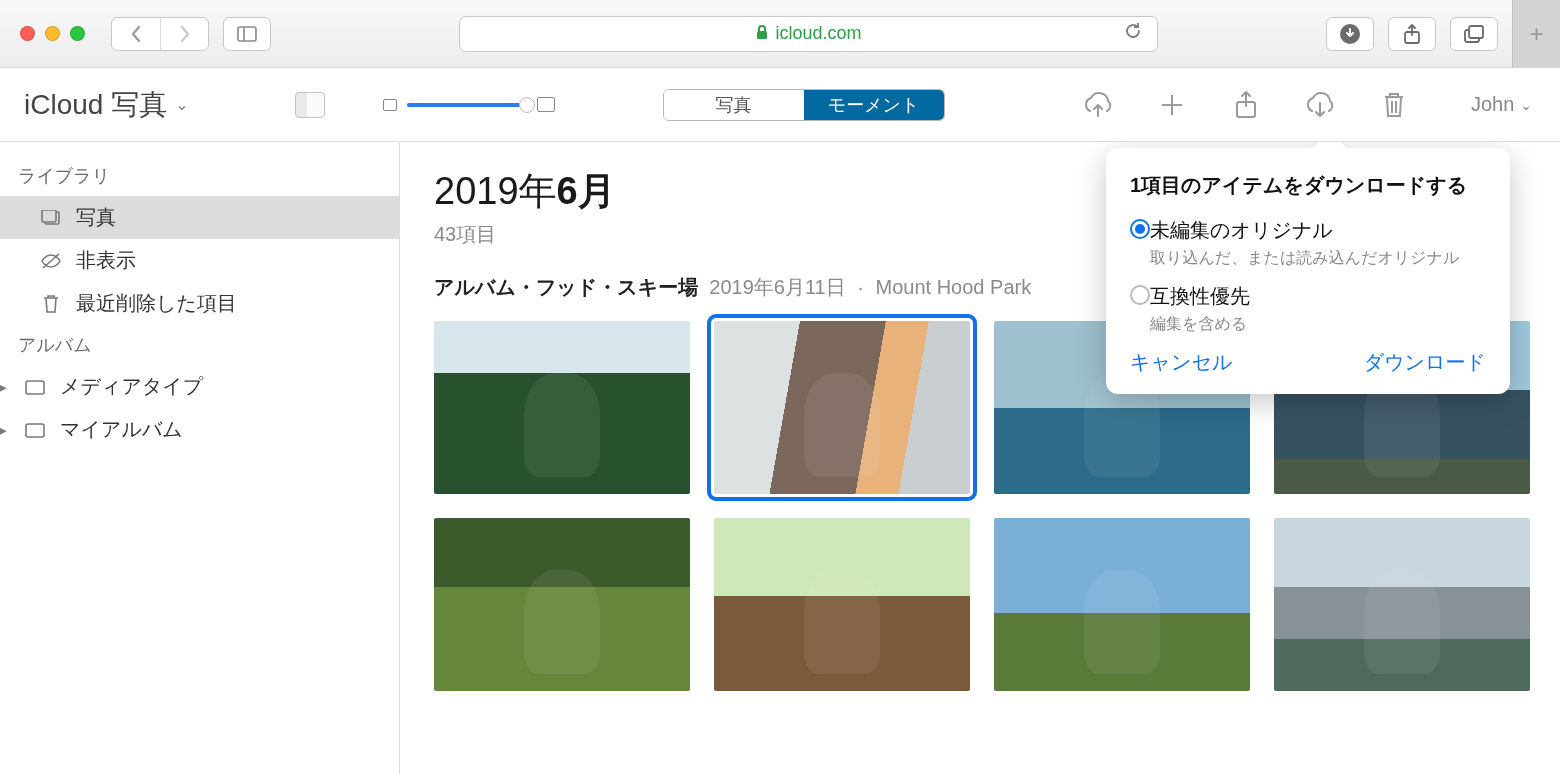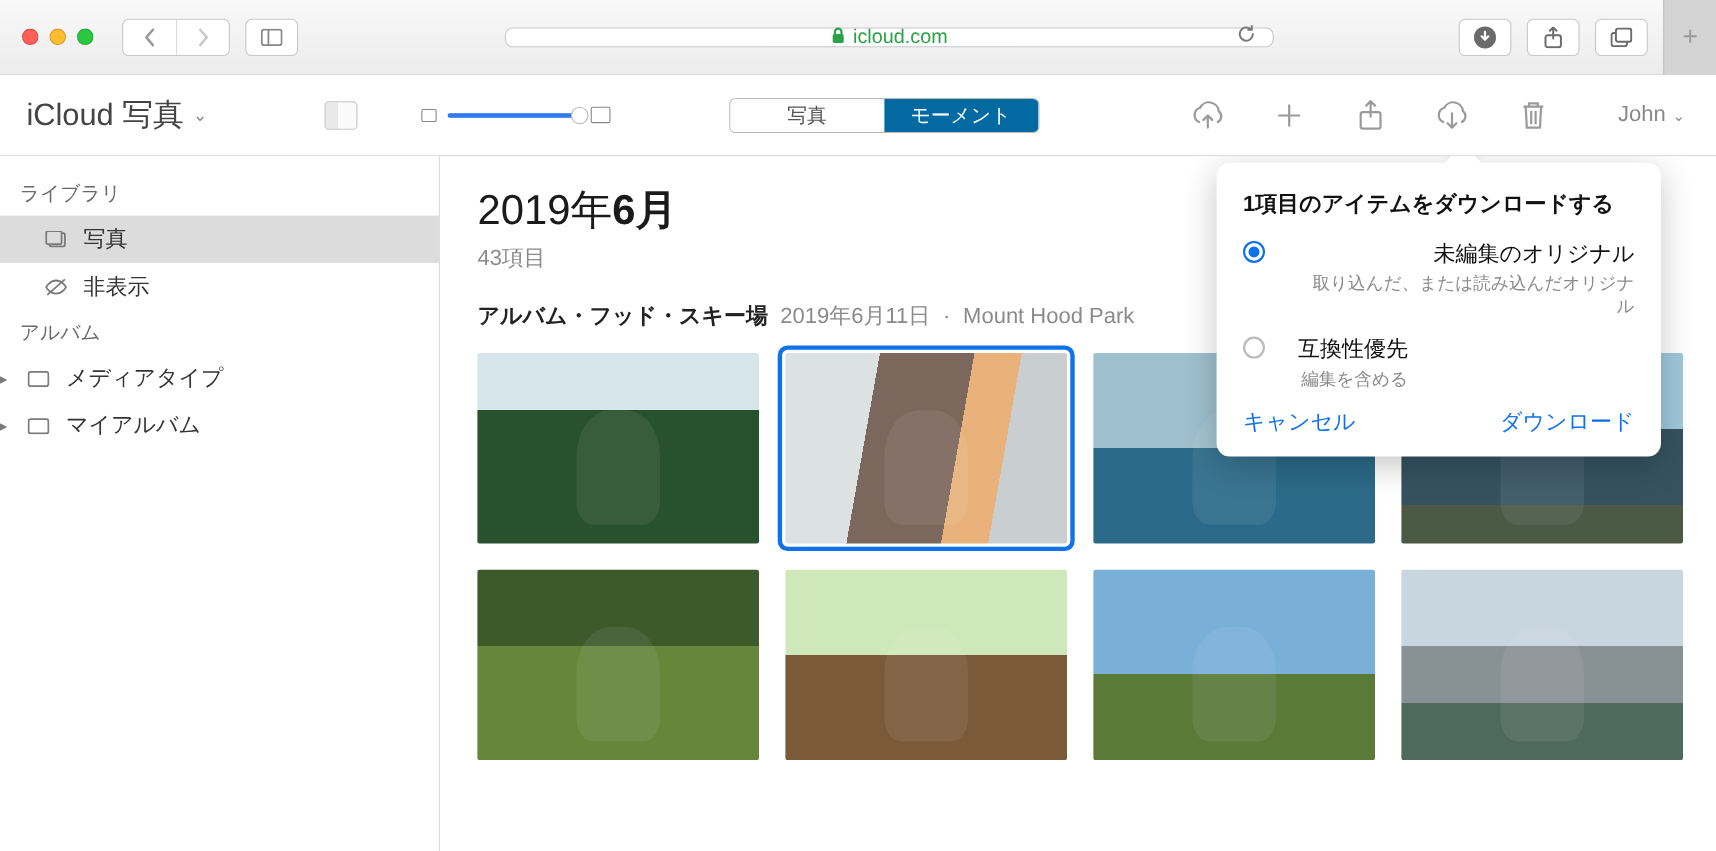--- a/index.html
+++ b/index.html
@@ -44,21 +44,21 @@
   }
   .btn-group > div + div { border-left:1px solid #dcdcdc; }
   .btn-single {
     width: 48px; height: 34px;
     background:#fff; border:1px solid #c8c8c8; border-radius:6px;
     display:flex; align-items:center; justify-content:center;
     color:#6b6b6b;
   }
   .addr {
     flex: 1;
-    height: 18px;
+    height: 36px;
     background:#fff;
     border:1px solid #c8c8c8;
     border-radius:7px;
     display:flex; align-items:center; justify-content:center;
     color:#2aa148;
     font-size:18px;
     gap:6px;
     position: relative;
   }
   .addr .lock { color:#2aa148; font-size:15px; }
@@ -190,21 +190,21 @@
     box-shadow: 0 8px 30px rgba(0,0,0,.22);
     padding: 24px 24px 18px;
     z-index: 50;
   }
   .popover::before{
     content:""; position:absolute; top:-12px; right:168px;
     width:24px; height:24px; background:#fff; transform:rotate(45deg);
     box-shadow:-3px -3px 6px rgba(0,0,0,.06);
   }
   .pop-title { font-size:20px; font-weight:700; color:#111; margin-bottom:18px;}
-  .radio-row { display:flex; align-items:flex-start; gap:30px; margin-bottom:14px;text-align:right;}
+  .radio-row { display:flex; align-items:flex-start; gap:0; margin-bottom:14px;}
   .radio {
     width:20px; height:20px; border-radius:50%;
     border:2px solid #bbb; margin-top:2px; flex-shrink:0;
     display:flex; align-items:center; justify-content:center;
   }
   .radio.checked { border-color:#1072eb; }
   .radio.checked::after{ content:""; width:10px; height:10px; border-radius:50%; background:#1072eb;}
   .opt-label { font-size:20px; color:#111;}
   .opt-desc { font-size:16px; color:#8a8a8a; margin-top:4px;}
   .pop-actions { display:flex; justify-content:space-between; margin-top:12px;}
@@ -363,20 +363,28 @@
     <div class="sb-item">
       <span class="glyph">
         <svg width="22" height="18" viewBox="0 0 22 18" fill="none" stroke="#7a7a7a" stroke-width="1.6">
             <path d="M2 9s3-6 9-6 9 6 9 6-3 6-9 6-9-6-9-6z"></path>
             <line x1="3" y1="16" x2="19" y2="2"></line>
           </svg>
       </span>
       <span>非表示</span>
     </div>
 
+    <div class="sb-item">
+      <span class="glyph">
+        <svg width="18" height="20" viewBox="0 0 18 20" fill="none" stroke="#7a7a7a" stroke-width="1.6">
+            <path d="M2 4h14M6 4V2h6v2M4 4l1 14h8l1-14"></path>
+          </svg>
+      </span>
+      <span>最近削除した項目</span>
+    </div>
 
     <div class="sb-header">アルバム</div>
 
     <div class="sb-item toplevel">
       <span class="disclosure">▶</span>
       <span class="glyph">
         <svg width="20" height="16" viewBox="0 0 20 16" fill="none" stroke="#7a7a7a" stroke-width="1.6">
             <rect x="1" y="2" width="18" height="13" rx="2"></rect>
           </svg>
       </span>

